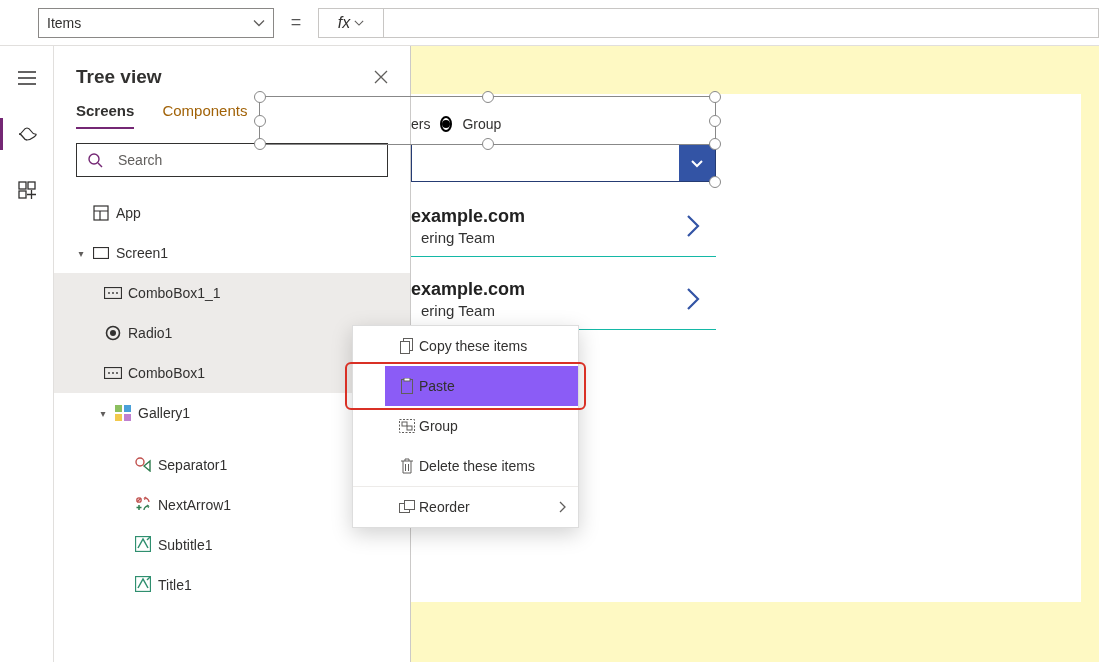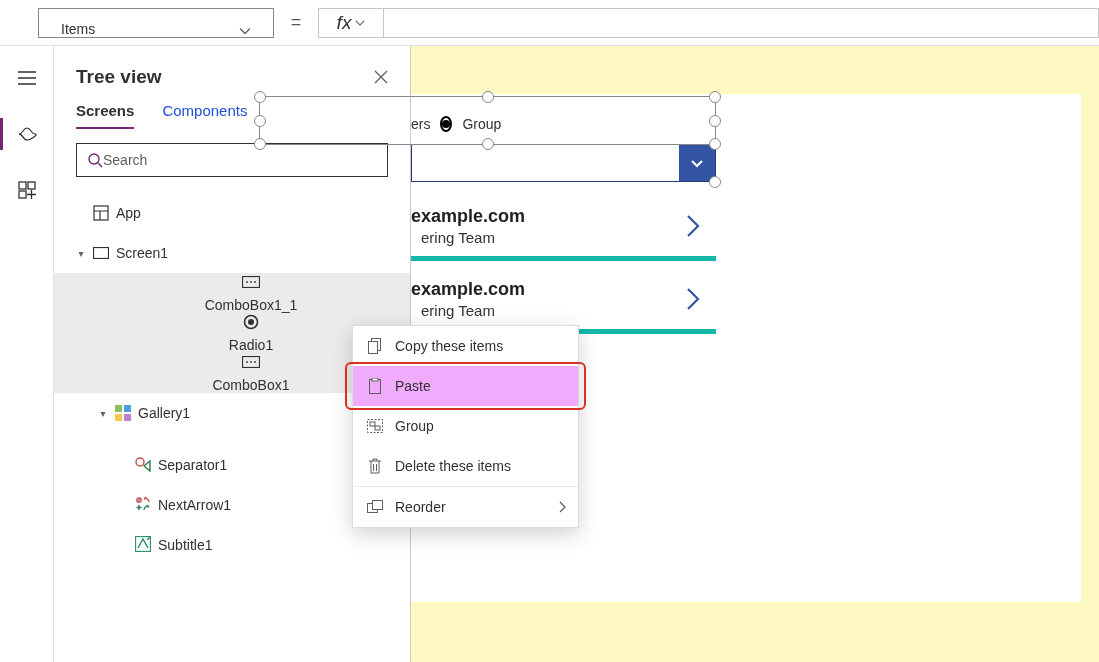--- a/index.html
+++ b/index.html
@@ -1,51 +1,51 @@
 <!DOCTYPE html>
 <html><head>
 <meta charset="utf-8">
 <style>
   * { box-sizing: border-box; margin: 0; padding: 0; font-family: "Segoe UI", Arial, sans-serif; }
   body { width: 1099px; height: 662px; background: #fff; overflow: hidden; color: #323130; }
 
   
   .formula-bar { position: absolute; top: 0; left: 0; right: 0; height: 46px; display: flex; align-items: center; padding-left: 38px; border-bottom: 1px solid #e1dfdd; background:#fff; }
-  .prop-dd { width: 236px; height: 30px; border:1px solid #8a8886; display:flex; align-items:flex-end; justify-content:space-between; padding: 0 22px; font-size:14px; background:#fff;gap:26px; }
+  .prop-dd { width: 236px; height: 30px; border:1px solid #8a8886; display:flex; align-items:center; justify-content:space-between; padding: 0 8px; font-size:14px; background:#fff;gap:26px; }
   .equals { width: 44px; text-align:center; font-size:18px; color:#555;}
-  .fx-cell { height:30px; width:66px; border:1px solid #c8c6c4; display:flex; align-items:center; justify-content:center; gap:4px; font-style:italic; font-size:19px; }
+  .fx-cell { height:30px; width:66px; border:1px solid #c8c6c4; display:flex; align-items:center; justify-content:center; gap:4px; font-style:italic; font-size:16px; }
   .fx-cell .fxv { font-style: italic; }
   .fx-input { flex:1; height:30px; border:1px solid #c8c6c4; border-left:none; }
 
   
   .rail { position:absolute; top:46px; left:0; width:54px; bottom:0; border-right:1px solid #e1dfdd; display:flex; flex-direction:column; align-items:center; padding-top:22px; gap:36px; background:#fff;}
   .rail .ricon { width:20px; height:20px; display:flex; align-items:center; justify-content:center; color:#323130; position:relative;}
   .rail .ricon.active::before { content:""; position:absolute; left:-17px; top:-6px; bottom:-6px; width:3px; background:#742774;}
 
   
   .tree-panel { position:absolute; top:46px; left:54px; width:357px; bottom:0; border-right:1px solid #e1dfdd; background:#fff; }
   .tree-shadow { position:absolute; top:0; right:-10px; width:10px; bottom:0; background:linear-gradient(to right, rgba(0,0,0,0.10), rgba(0,0,0,0)); pointer-events:none;}
   .tp-head { display:flex; align-items:center; justify-content:space-between; padding:20px 22px 10px 22px;}
   .tp-title { font-size:19px; font-weight:700;}
   .closex { font-size:17px; color:#605e5c; }
   .tp-tabs { display:flex; gap:28px; padding: 4px 22px 0 22px; font-size:15px;}
-  .tp-tabs .tab { padding-bottom:8px; border-bottom:2px solid transparent; color:#1d4ed8;}
+  .tp-tabs .tab { padding-bottom:8px; border-bottom:2px solid transparent; color:#a16207;}
   .tp-tabs .tab.active { color:#323130; font-weight:600; border-bottom-color:#742774;}
-  .tp-search { margin:14px 22px 10px 22px; height:34px; border:1px solid #323130; display:flex; align-items:center; gap:0; padding:0 10px; color:#742774;}
+  .tp-search { margin:14px 22px 10px 22px; height:34px; border:1px solid #323130; display:flex; align-items:center; gap:15px; padding:0 10px; color:#742774;}
   .tp-search input { border:none; outline:none; flex:1; font-size:14px; color:#323130;}
   .tp-search input::placeholder { color:#605e5c;}
 
   .tree { padding-top:6px; font-size:14px;}
   .tnode { display:flex; align-items:center; height:40px; padding-right:12px; gap:6px; }
   .tnode .caret { width:10px; display:inline-flex; justify-content:center; color:#605e5c; font-size:10px;}
   .tnode .ticon { width:18px; height:18px; display:inline-flex; align-items:center; justify-content:center;}
   .tnode.sel { background:#edebe9;}
   .d0 { padding-left: 22px;}
   .d1 { padding-left: 22px;}
-  .d2 { padding-left: 50px; flex-direction: column;}
+  .d2 { padding-left: 50px;}
   .d2b { padding-left: 44px;}
   .d3 { padding-left: 80px; align-items: flex-end;}
 
   
   .canvas { position:absolute; top:46px; left:411px; right:0; bottom:0; background:#fef9c3;}
   .artboard { position:absolute; top:48px; left:0; right:18px; bottom:60px; background:#fff;}
   
   .radiozone { position:absolute; top:16px; left:0px; right:370px; height:28px; display:flex; align-items:center; gap:10px; font-size:14px; color:#323130;}
   .rdot { width:16px; height:16px; border-radius:50%; border:2px solid #000; display:inline-flex; align-items:center; justify-content:center;}
   .rdot .inner { width:8px; height:8px; border-radius:50%; background:#000;}
@@ -55,32 +55,32 @@
   .cbbox .cbfield { flex:1;}
   .cbbox .cbbtn { width:36px; background:#3354a5; display:flex; align-items:center; justify-content:center;}
   
   .selbox { position:absolute; top:0; left:-152px; width:457px; height:49px; border:1px solid #888;}
    .handle { position:absolute; width:12px; height:12px; border:1px solid #888; background:#fff; border-radius:50%;}
    .h-tl{top:-6px; left:-6px;} .h-tm{top:-6px; left:calc(50% - 6px);} .h-tr{top:-6px; right:-6px;}
    .h-ml{top:calc(50% - 6px); left:-6px;} .h-mr{top:calc(50% - 6px); right:-6px;}
    .h-bl{bottom:-6px; left:-6px;} .h-bm{bottom:-6px; left:calc(50% - 6px);} .h-br{bottom:-6px; right:-6px;}
    .h-br2{bottom:-44px; right:-6px;}
   
-  .gitem { position:absolute; left:0; width:305px; border-bottom:5px solid #14b8a6; padding:10px 0 10px 0;}
+  .gitem { position:absolute; left:0; width:305px; border-bottom:1px solid #14b8a6; padding:10px 0 10px 0;}
   .gitem .gtitle { font-size:18px; font-weight:600; color:#222;}
   .gitem .gsub { font-size:15px; color:#333; margin-top:2px;margin-left:10px;}
   .gitem .garrow { position:absolute; right:14px; top:50%; transform:translateY(-50%); color:#3354a5;}
 
   
   .ctx { position:absolute; top:325px; left:352px; width:227px; background:#fff; border:1px solid #ddd; box-shadow:0 6px 20px rgba(0,0,0,0.18); font-size:14px;}
-  .ctx .mi { height:40px; display:flex; align-items:center; gap:12px; padding:0 14px; position:relative;}
+  .ctx .mi { height:40px; display:flex; align-items:center; gap:4px; padding:0 14px; position:relative;margin-left:32px;}
   .ctx .mi .micon { width:16px; height:16px; display:inline-flex; align-items:center; justify-content:center; color:#605e5c;}
   .ctx .mi .chev { position:absolute; right:12px; color:#605e5c;}
   .ctx .sep { height:1px; background:#edebe9;}
-  .ctx .mi.hover { background:#f0abfc;}
+  .ctx .mi.hover { background:#8b5cf6;}
   .ctx .hlbox { position:absolute; border:2.4px solid #d93025; border-radius:6px; pointer-events:none;}
 
   
   svg { display:block; }
 </style>
 </head>
 <body>
 
 <div class="formula-bar">
   <div class="prop-dd">
@@ -245,20 +245,30 @@
       <span class="ticon">
         <svg width="16" height="16" viewBox="0 0 16 16">
             <rect x="0.5" y="0.5" width="15" height="15" fill="none" stroke="#2f8f6f" stroke-width="1.3"></rect>
             <path d="M3 12l5-9 5 9" fill="none" stroke="#2f8f6f" stroke-width="1.5"></path>
             <path d="M12 4l3-3" stroke="#2f8f6f" stroke-width="1.5"></path>
           </svg>
       </span>
       <span>Subtitle1</span>
     </div>
 
+    <div class="tnode d3">
+      <span class="ticon">
+        <svg width="16" height="16" viewBox="0 0 16 16">
+            <rect x="0.5" y="0.5" width="15" height="15" fill="none" stroke="#2f8f6f" stroke-width="1.3"></rect>
+            <path d="M3 12l5-9 5 9" fill="none" stroke="#2f8f6f" stroke-width="1.5"></path>
+            <path d="M12 4l3-3" stroke="#2f8f6f" stroke-width="1.5"></path>
+          </svg>
+      </span>
+      <span>Title1</span>
+    </div>
   </div>
 </div>
 
 <div class="canvas">
   <div class="artboard">
 
     <div class="cbwrap">
       <div class="selbox">
         <div class="handle h-tl"></div>
         <div class="handle h-tm"></div>

